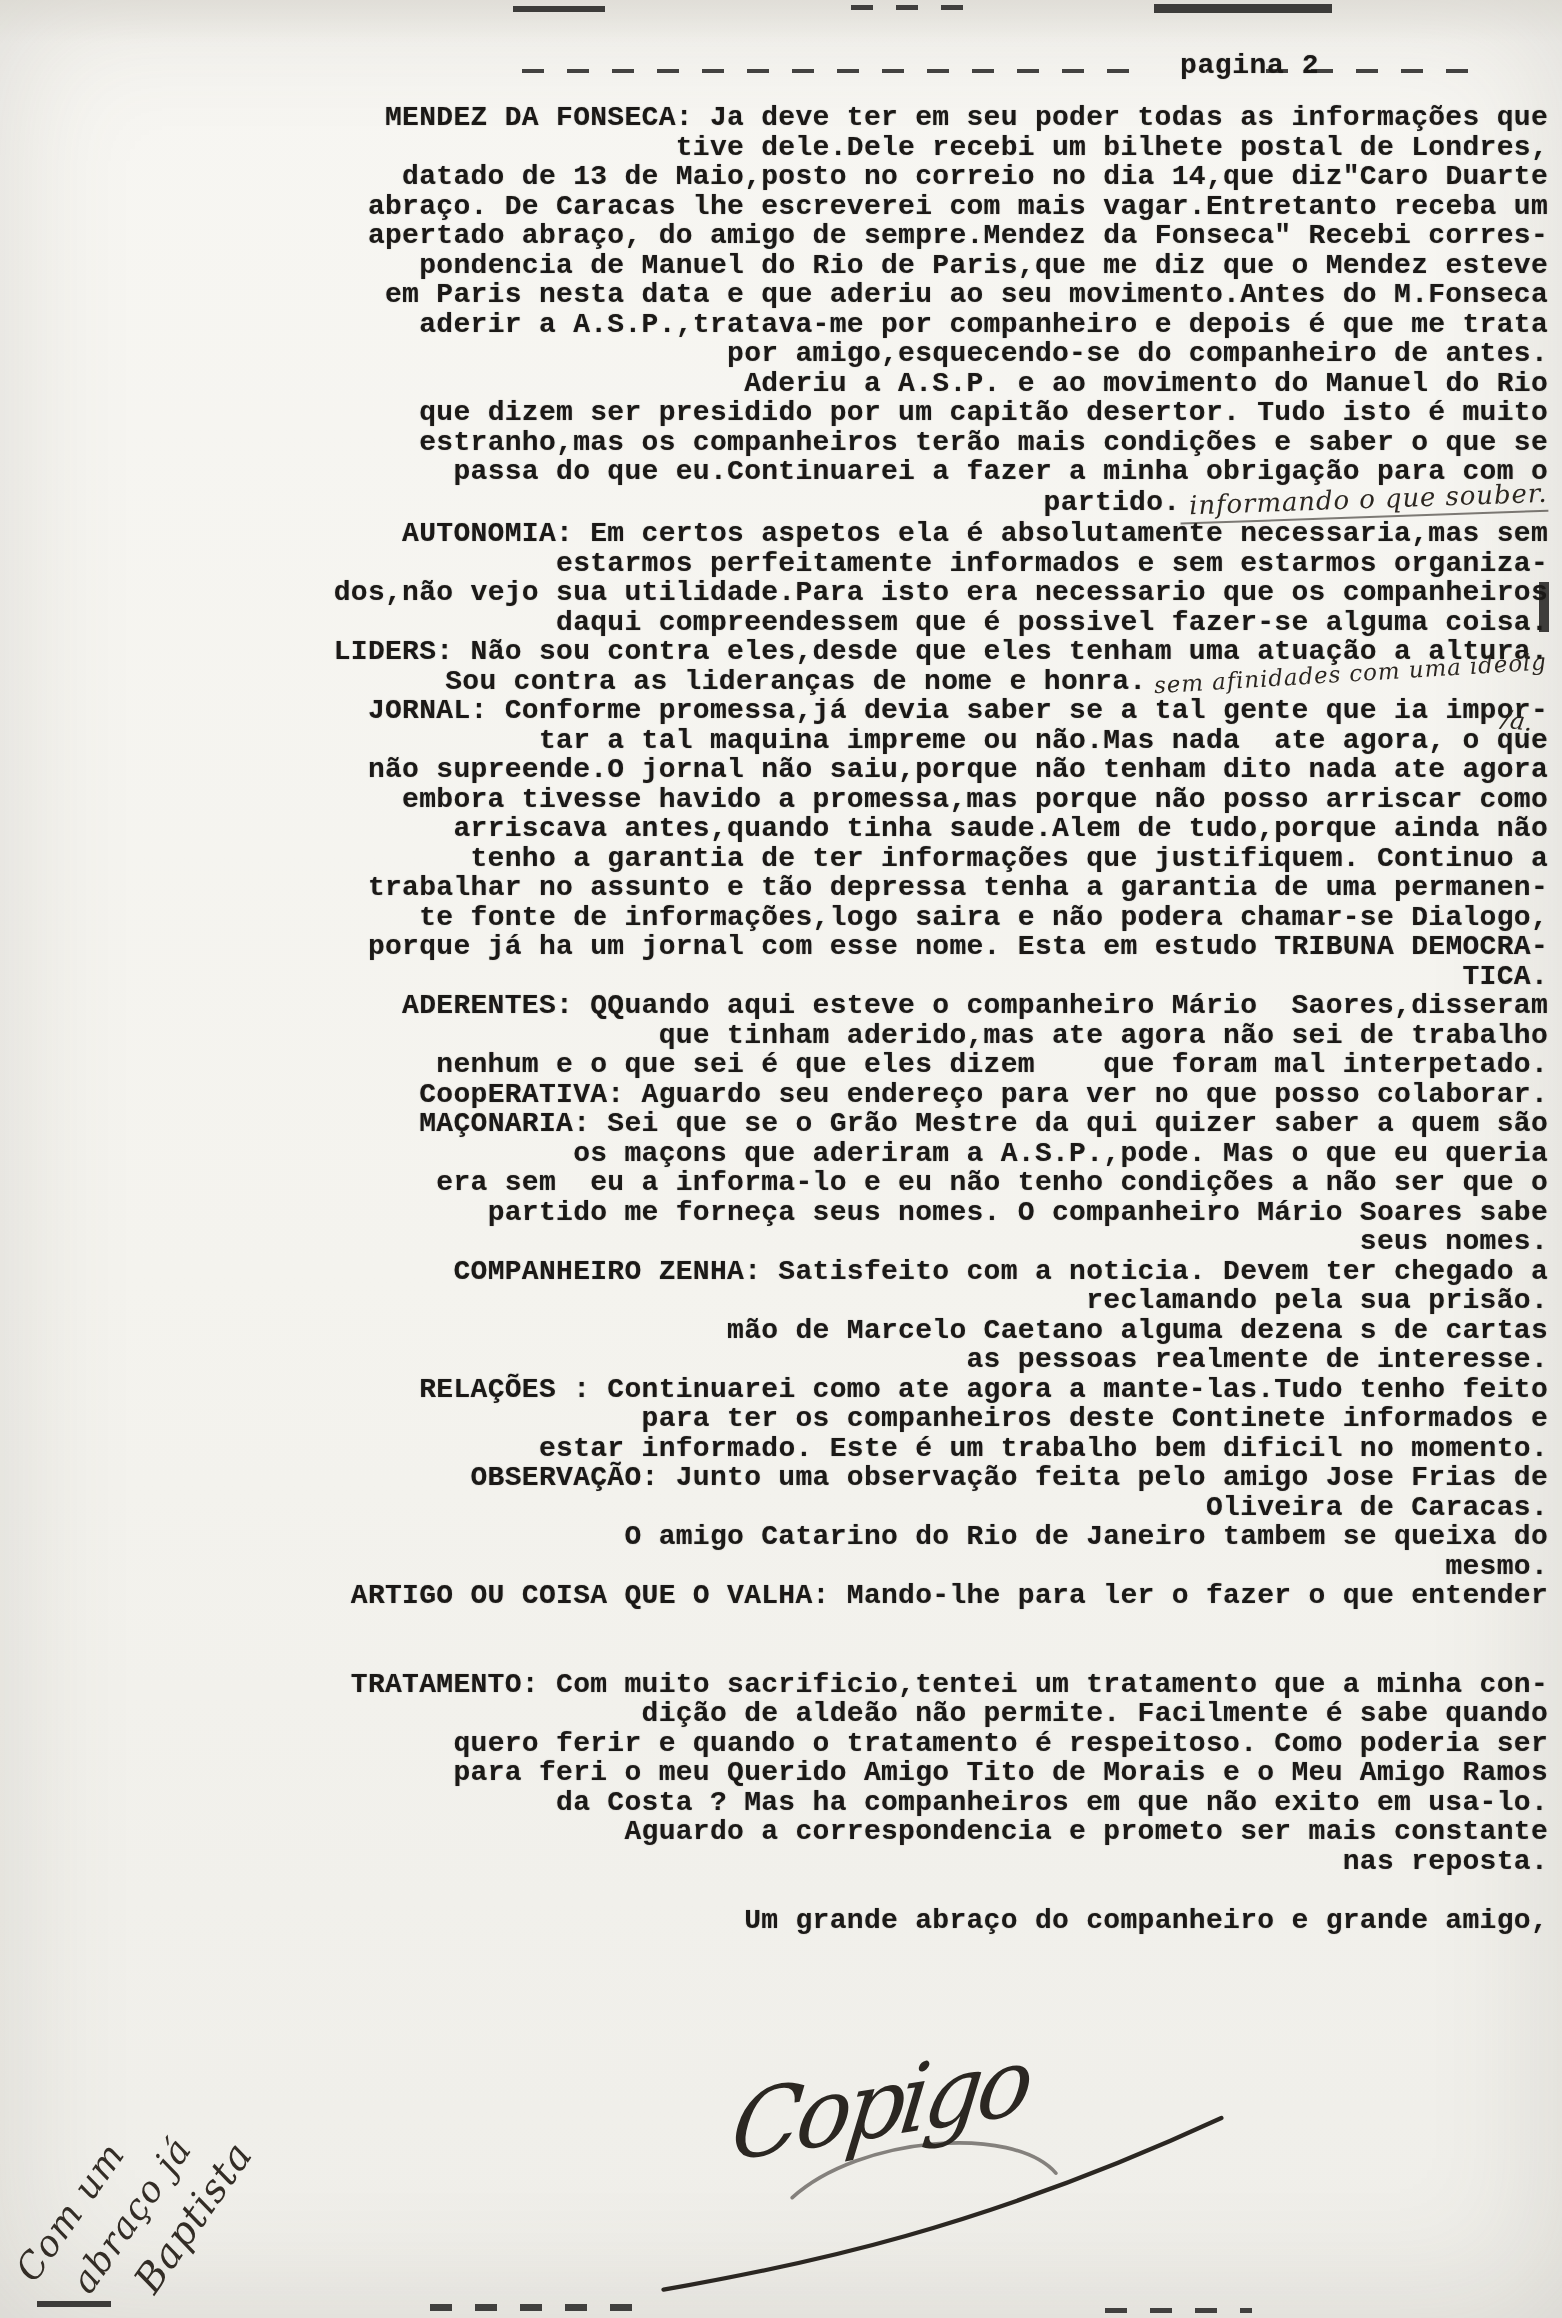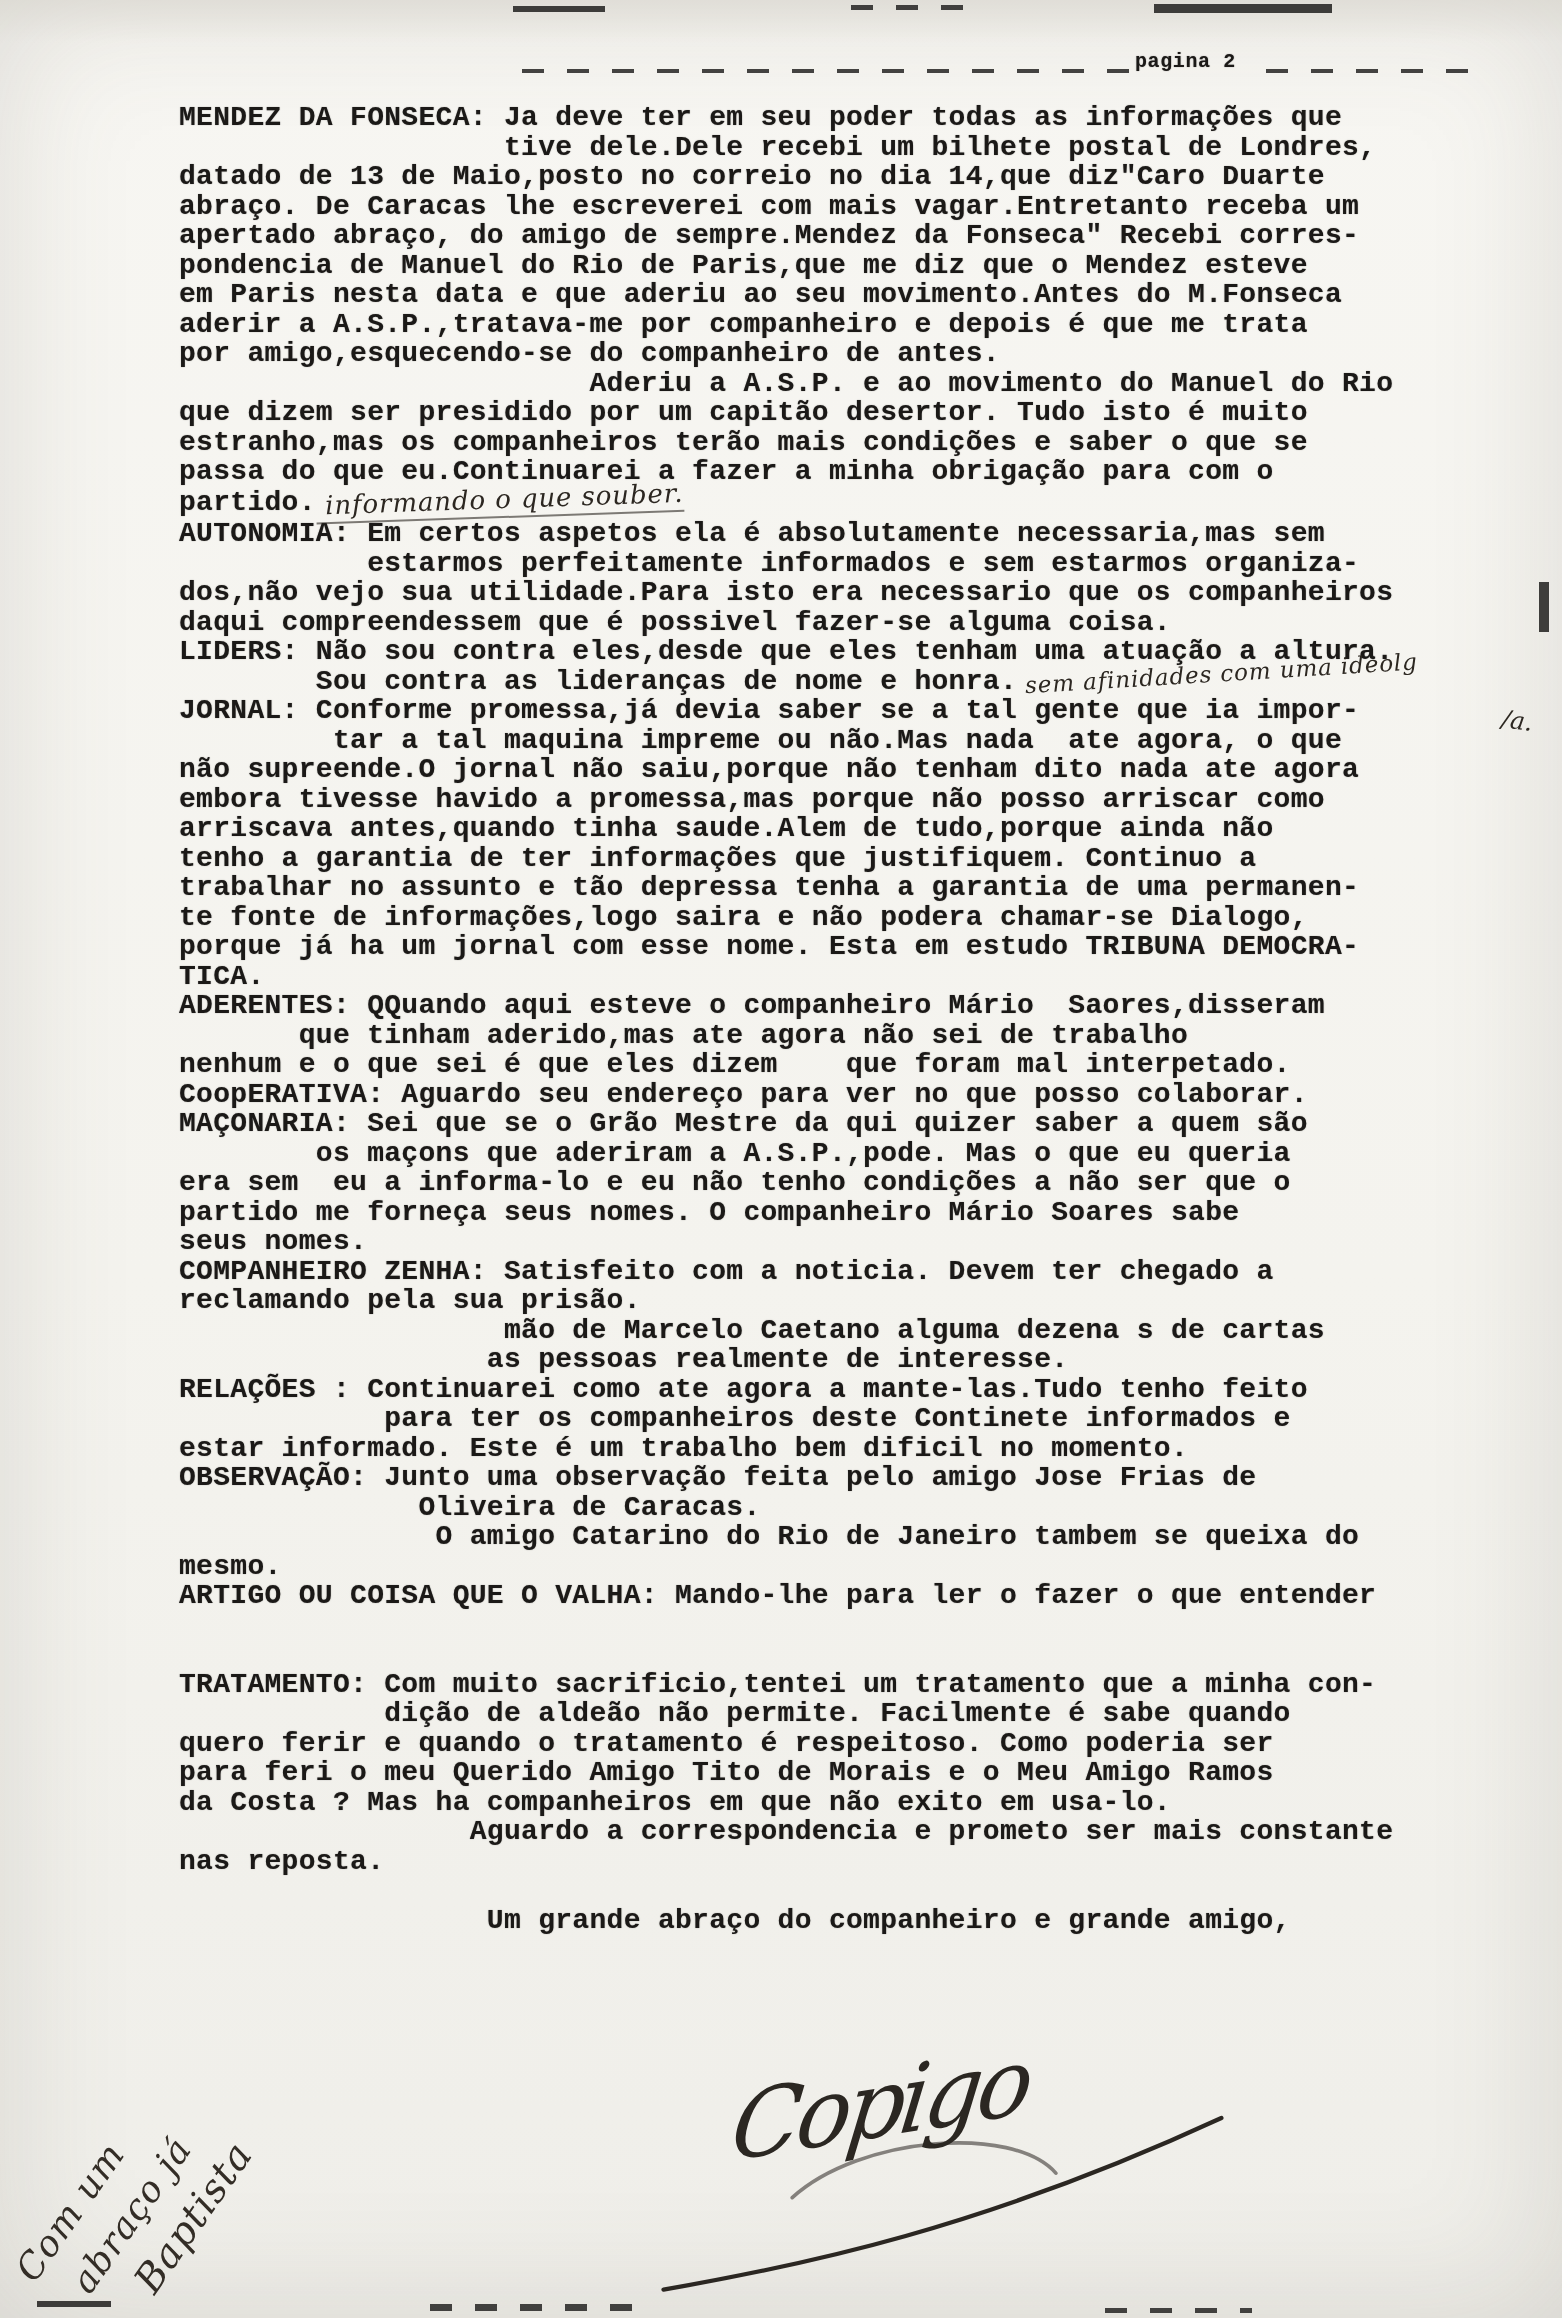--- a/index.html
+++ b/index.html
@@ -18,28 +18,29 @@
   .top-band {
     position:absolute; left:0; top:0; width:100%; height:43px;
     background:linear-gradient(#d8d5cd, rgba(216,213,205,0));
     opacity:.55;
   }
   .artifact { position:absolute; background:#201f1d; opacity:.85; }
   .artifact.dashes {
     background:repeating-linear-gradient(90deg,#242322 0 22px, rgba(0,0,0,0) 22px 45px);
   }
   .page-number {
-    position:absolute; left:1135px; top:50px;
-    font-size:20px; font-weight:700; color:#1b1917; letter-spacing:0.6px;
+    position:absolute; left:1180px; top:50px;
+    font-size:28px; font-weight:700; color:#1b1917; letter-spacing:0.6px;
     text-shadow:0 0 1.2px rgba(25,22,20,.45);
   }
   .doc {
-    position:absolute; left:179px; top:103px; width:1351px;
+    position:absolute; left:197px; top:103px; width:1351px;
     color:#1b1917; font-weight:700; font-size:28px; line-height:29.5px;
     letter-spacing:0.3px;
+    text-align:right;
   }
   .line { white-space:pre; min-height:29.5px; text-shadow:0 0 1.2px rgba(25,22,20,.42); }
   .hand {
     font-family:"DejaVu Serif", serif; font-style:italic; font-weight:400;
     font-size:26px; letter-spacing:0.9px; color:#2c2721;
     display:inline-block; text-shadow:none;
     transform:rotate(-2deg) translateY(-1.8px);
   }
   .hand.underline { border-bottom:2.5px solid rgba(44,39,33,.6); padding-bottom:1.2px; }
   .hand.raised { transform:rotate(-3.5deg) translateY(-7.4px); font-size:23px; }

